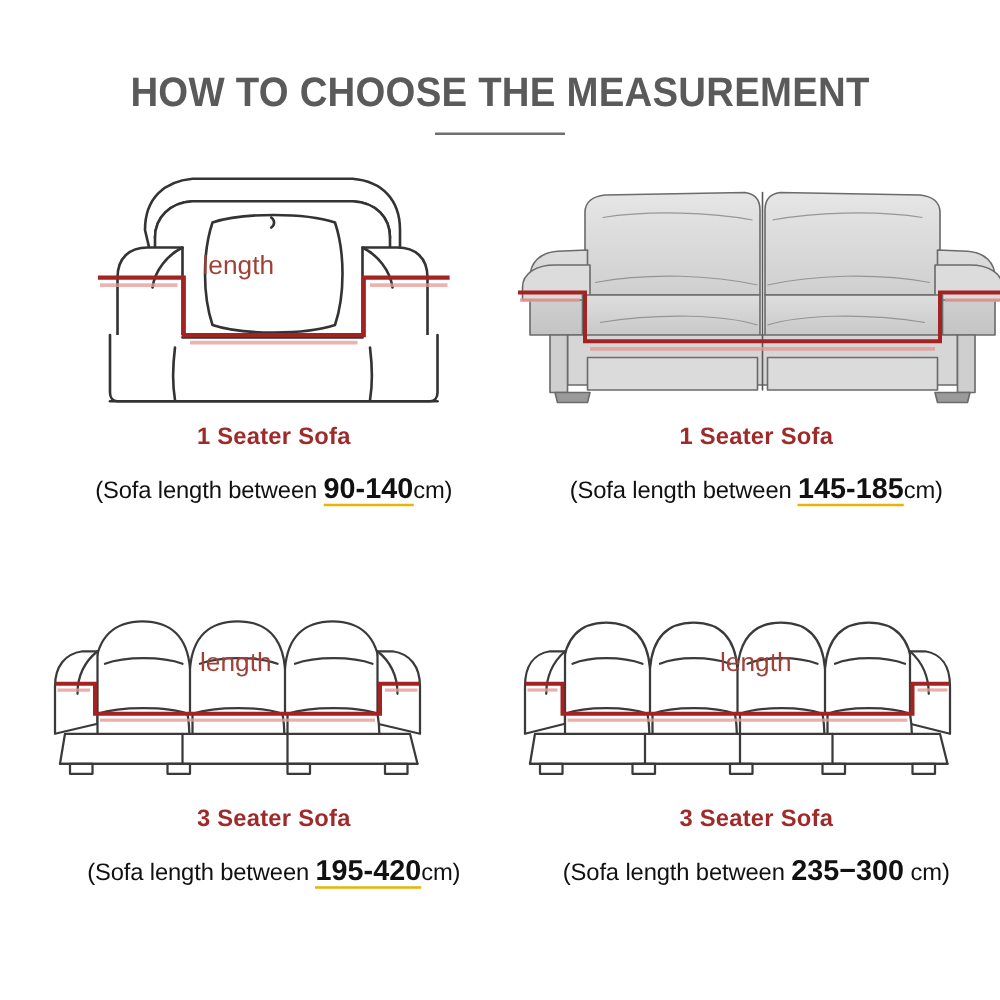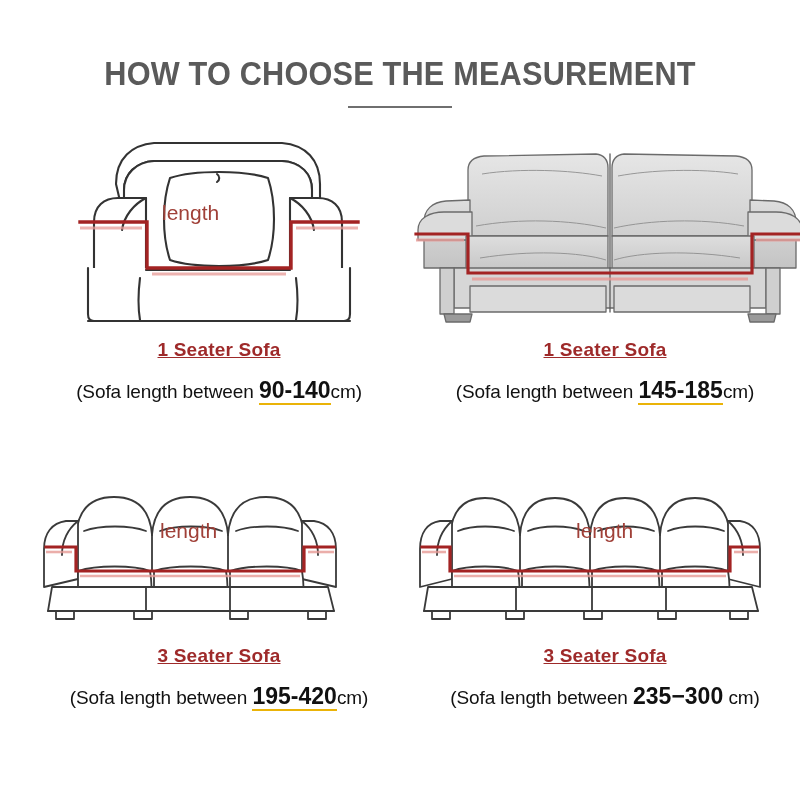--- a/index.html
+++ b/index.html
@@ -73,21 +73,20 @@
   }
   .art svg { display: block; }
 
   .cap-title {
     font-size: 19px;
     font-weight: bold;
     color: #9e2a2a;
     text-align: center;
     letter-spacing: 0.2px;
     white-space: nowrap;
-    text-decoration: underline;
   }
   .cap-sub {
     font-size: 19px;
     color: #111111;
     text-align: center;
     white-space: nowrap;
     letter-spacing: -0.1px;
   }
   .cap-sub .num {
     font-size: 23px;

